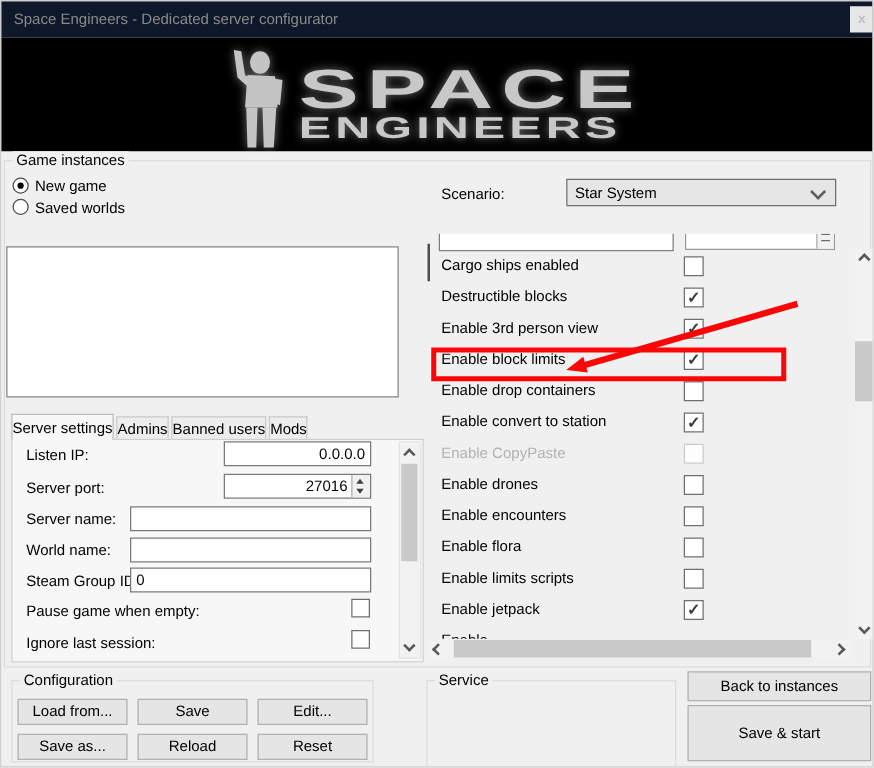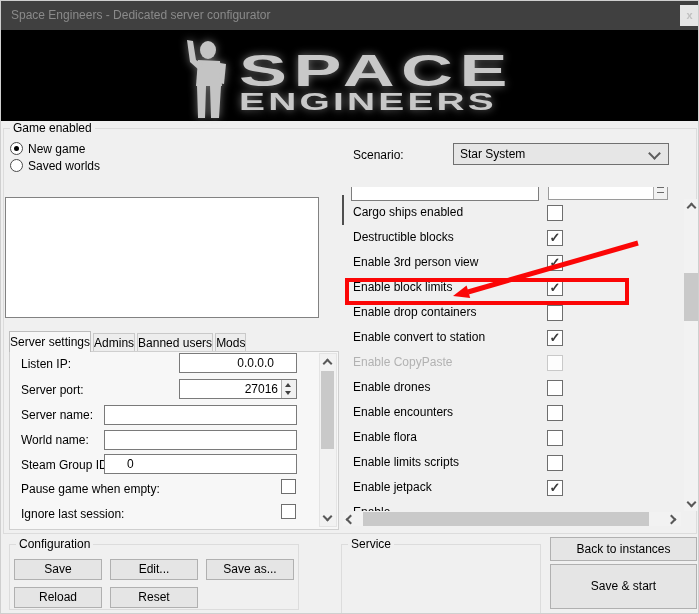--- a/index.html
+++ b/index.html
@@ -1,20 +1,20 @@
 <!DOCTYPE html>
 <html><head>
 <meta charset="utf-8">
 <style>
   html,body{margin:0;padding:0;background:#d8d8d8;}
   .win{position:relative;width:699px;height:614px;background:#f0f0f0;
        font-family:"Liberation Sans",sans-serif;font-size:12px;color:#000;
        overflow:hidden;border:1px solid #cfcfcf;box-sizing:border-box;}
   
-  .titlebar{position:absolute;left:0;top:0;width:100%;height:29px;background:#404040;border-bottom:1px solid #ececec;}
+  .titlebar{position:absolute;left:0;top:0;width:100%;height:29px;background:#0f172a;border-bottom:1px solid #ececec;}
   .title-text{position:absolute;left:10px;top:7px;color:#8a8a8a;}
   .close-btn{position:absolute;left:679px;top:4px;width:19px;height:21px;background:#e6e6e6;
              color:#c0c0c0;font-weight:bold;font-size:11px;text-align:center;line-height:21px;}
   
   .banner{position:absolute;left:0;top:29px;width:100%;height:91px;background:#000;}
   .logo{position:absolute;left:176px;top:4px;filter:drop-shadow(0 0 4px rgba(200,200,200,.55));}
   
   .group{position:absolute;border:1px solid #dcdcdc;box-sizing:border-box;}
   .group-label{position:absolute;top:-8px;left:6px;background:#f0f0f0;padding:0 3px;line-height:15px;white-space:nowrap;}
   
@@ -38,21 +38,21 @@
   
   .tabstrip{position:absolute;left:8px;top:329px;height:21px;display:flex;align-items:flex-end;}
   .tab{height:18px;line-height:18px;padding:0 0;background:#ededed;border:1px solid #c9c9c9;
        border-bottom:none;margin-right:2px;box-sizing:border-box;white-space:nowrap;}
   .tab.active{height:21px;line-height:20px;background:#f7f7f7;border-color:#bdbdbd;margin-bottom:-1px;z-index:2;position:relative;}
   .tabpanel{position:absolute;left:8px;top:350px;width:330px;height:179px;background:#f7f7f7;
             border:1px solid #cfcfcf;box-sizing:border-box;}
   
   .flabel{position:absolute;white-space:nowrap;}
   .field{position:absolute;background:#fff;border:1px solid #7a7a7a;box-sizing:border-box;height:20px;
-         line-height:18px;padding:0 22px;overflow:hidden;}
+         line-height:18px;padding:0 4px;overflow:hidden;}
   .val-r{display:block;text-align:right;}
   .spin{position:absolute;right:0;top:0;width:14px;height:18px;background:#f1f1f1;border-left:1px solid #aeaeae;}
   .spin div{height:9px;position:relative;}
   .tri-up{position:absolute;left:3px;top:3px;width:0;height:0;border-left:3px solid transparent;
           border-right:3px solid transparent;border-bottom:4px solid #404040;}
   .tri-dn{position:absolute;left:3px;top:2px;width:0;height:0;border-left:3px solid transparent;
           border-right:3px solid transparent;border-top:4px solid #404040;}
   
   .cb{position:absolute;width:16px;height:16px;background:#fff;border:1px solid #6e6e6e;box-sizing:border-box;
       font-size:13px;line-height:14px;text-align:center;color:#3b3b3b;font-weight:bold;}
@@ -104,21 +104,21 @@
         <path d="M43 29 L49 30 L47 50 L42 49 Z"></path>
         <path d="M20 52 L29 52 L28 84 L21 84 Z"></path>
         <path d="M33 52 L44 52 L42 84 L34 84 Z"></path>
       </g>
       <text x="62" y="52" font-family="Liberation Sans, sans-serif" font-size="44" font-weight="bold" letter-spacing="4" textLength="275" lengthAdjust="spacingAndGlyphs" fill="#c8c8c8">SPACE</text>
       <text x="62" y="76" font-family="Liberation Sans, sans-serif" font-size="24" font-weight="bold" letter-spacing="2" textLength="258" lengthAdjust="spacingAndGlyphs" fill="#c8c8c8">ENGINEERS</text>
     </svg>
   </div>
 
   <div class="group" style="left:2px;top:127px;width:694px;height:406px;">
-    <span class="group-label">Game enabled</span>
+    <span class="group-label">Game instances</span>
   </div>
 
   <div class="radio-row" style="top:141px;">
     <span class="radio sel"></span><span class="radio-lab">New game</span>
   </div>
   <div class="radio-row" style="top:158px;">
     <span class="radio"></span><span class="radio-lab">Saved worlds</span>
   </div>
 
   <span class="flabel" style="left:352px;top:147px;">Scenario:</span>
@@ -270,20 +270,21 @@
       </div>
     <div class="thumb" style="left:1px;top:17px;width:13px;height:78px;"></div>
     <div class="ar" style="bottom:1px;">
         <span class="chev s down" style="top:3px;"></span>
       </div>
   </div>
 
   <div class="group" style="left:8px;top:543px;width:290px;height:66px;">
     <span class="group-label">Configuration</span>
     <div class="btn-grid">
+        <div class="btn">Load from...</div>
         <div class="btn">Save</div>
         <div class="btn">Edit...</div>
         <div class="btn">Save as...</div>
         <div class="btn">Reload</div>
         <div class="btn">Reset</div>
       </div>
   </div>
 
   <div class="group" style="left:340px;top:543px;width:200px;height:79px;">
     <span class="group-label">Service</span>

